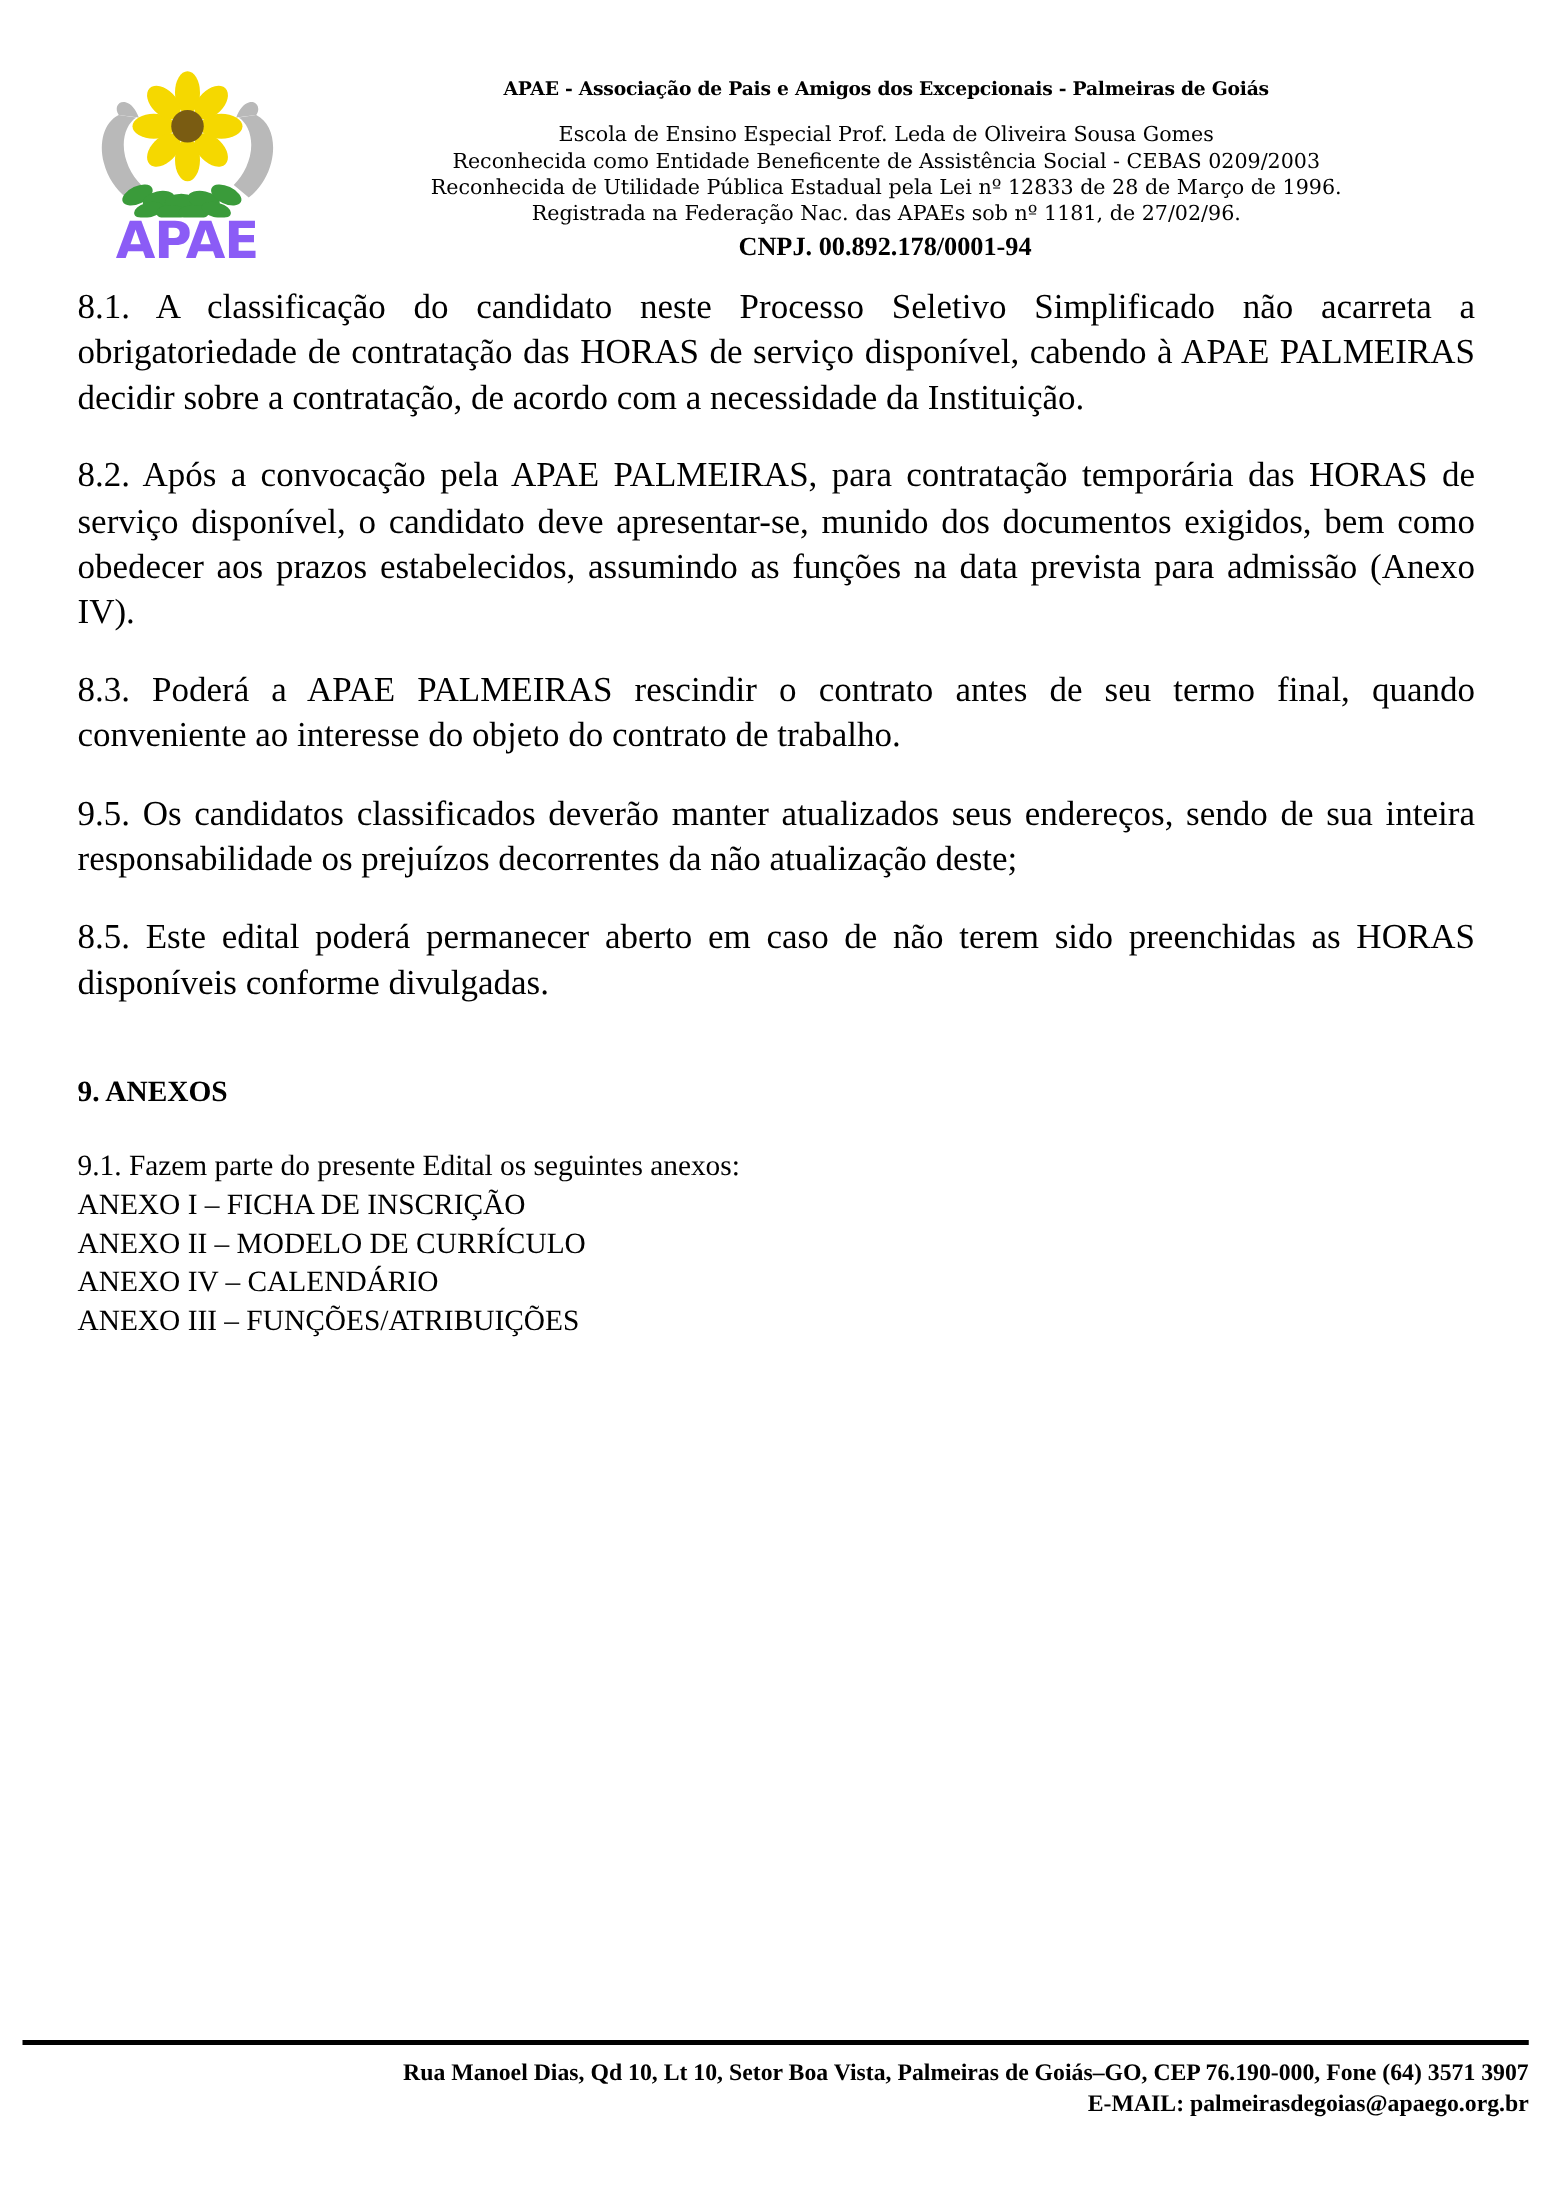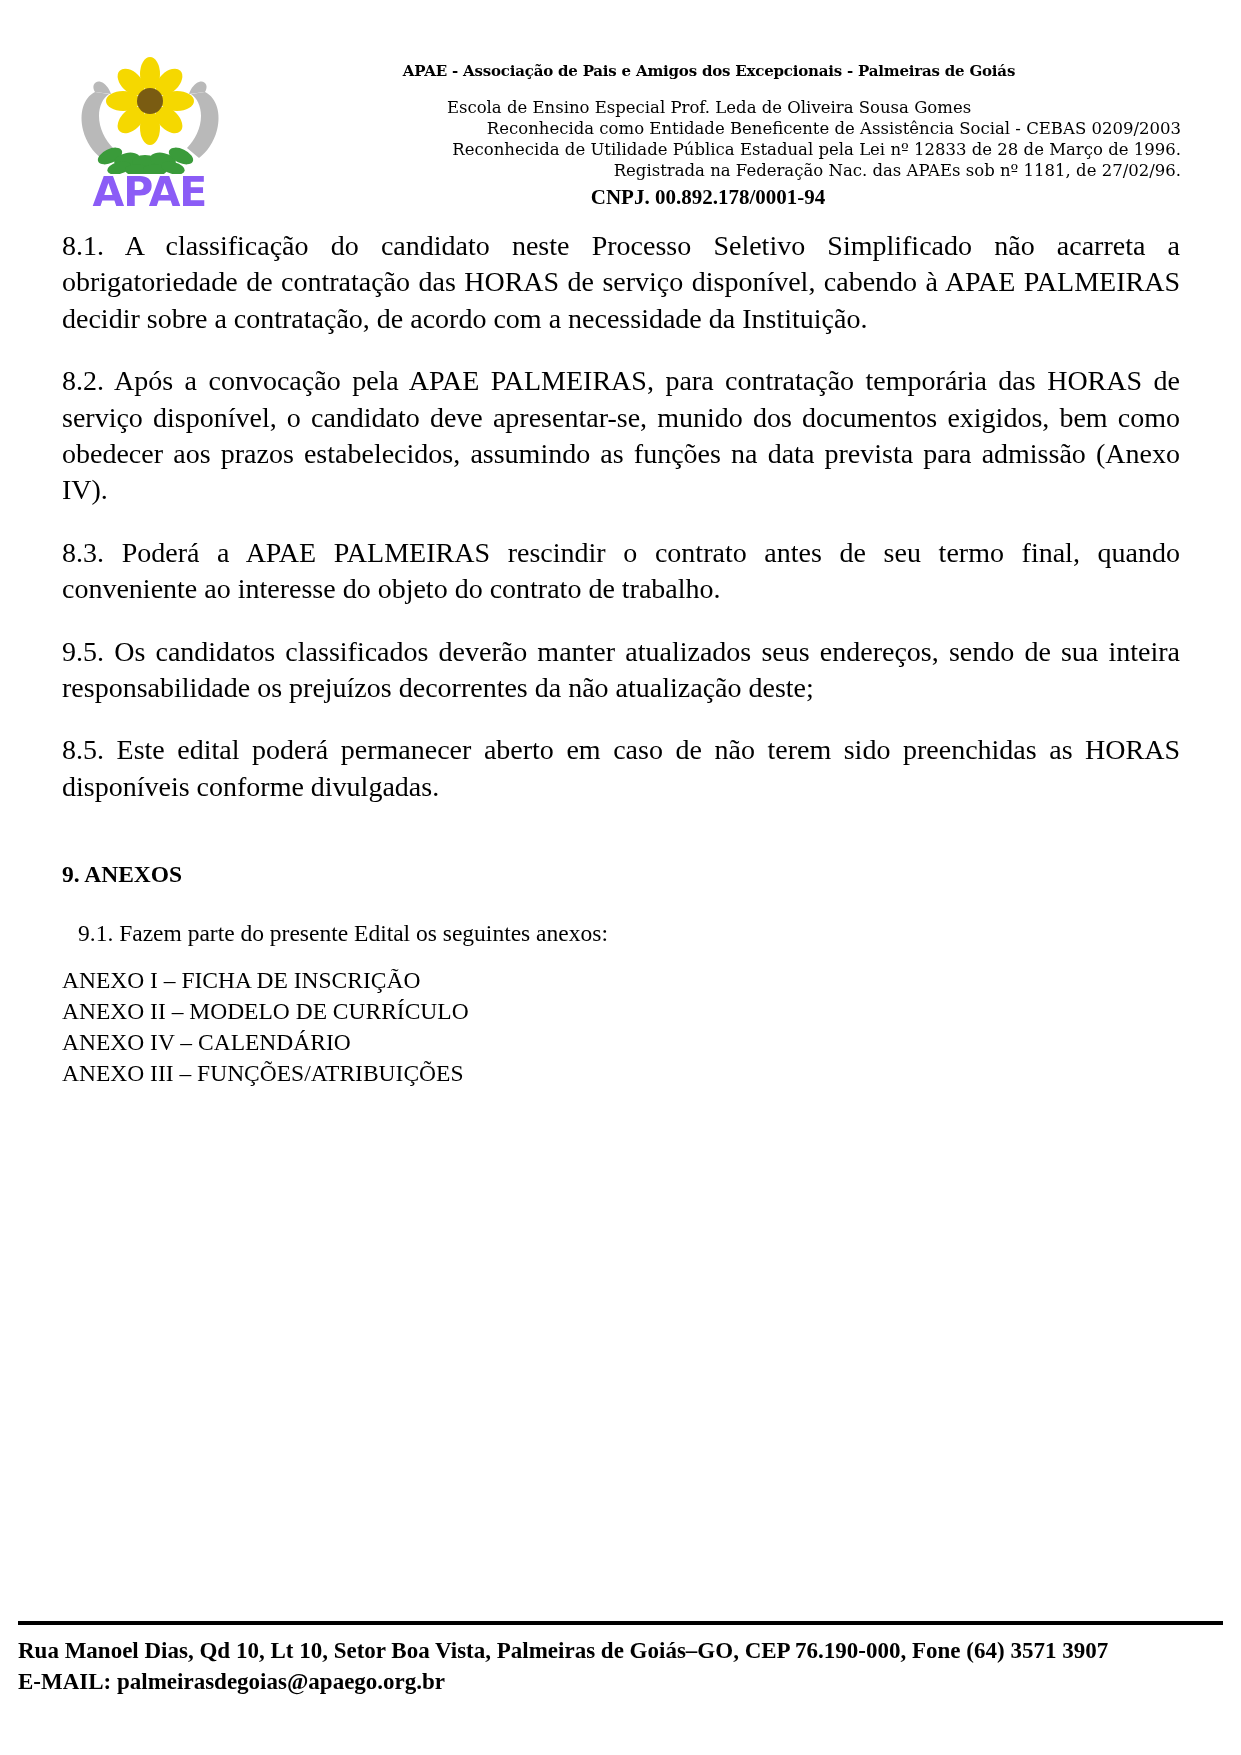--- a/index.html
+++ b/index.html
@@ -66,21 +66,20 @@
     margin-top: 18px;
     white-space: nowrap;
   }
   .h-line3,
   .h-line4,
   .h-line5 {
     font-family: "DejaVu Serif", serif;
     font-size: 16.5px;
     margin-top: 2px;
     white-space: nowrap;
-    text-align: right;
   }
   .h-cnpj {
     font-family: "Liberation Serif", serif;
     font-weight: 700;
     font-size: 21px;
     text-align: center;
     margin-top: 5px;
     padding-right: 2px;
   }
 
@@ -101,21 +100,21 @@
   p.para:last-child { margin-bottom: 0; }
 
   .section-title {
     font-weight: 700;
     font-size: 23.5px;
     margin: 56px 0 30px 0;
   }
   .anexo-intro {
     font-size: 23.5px;
     line-height: 1.32;
-    margin: 16px;
+    margin: 0;
   }
   .anexo-list {
     margin: 0;
     padding: 0;
     list-style: none;
   }
   .anexo-list li {
     font-size: 23.5px;
     line-height: 1.32;
   }
@@ -125,23 +124,23 @@
     position: absolute;
     left: 18px;
     right: 18px;
     bottom: 58px;
   }
   .footer-rule {
     border-top: 4px solid #000;
     margin-bottom: 10px;
   }
   .footer-line {
-    text-align: left;
-    font-weight: 700;
-    font-size: 23px;
+    text-align: right;
+    font-weight: 700;
+    font-size: 19px;
     line-height: 1.35;
   }
 </style>
 </head>
 <body>
 
 <div class="page">
 
   <div class="header">
 

